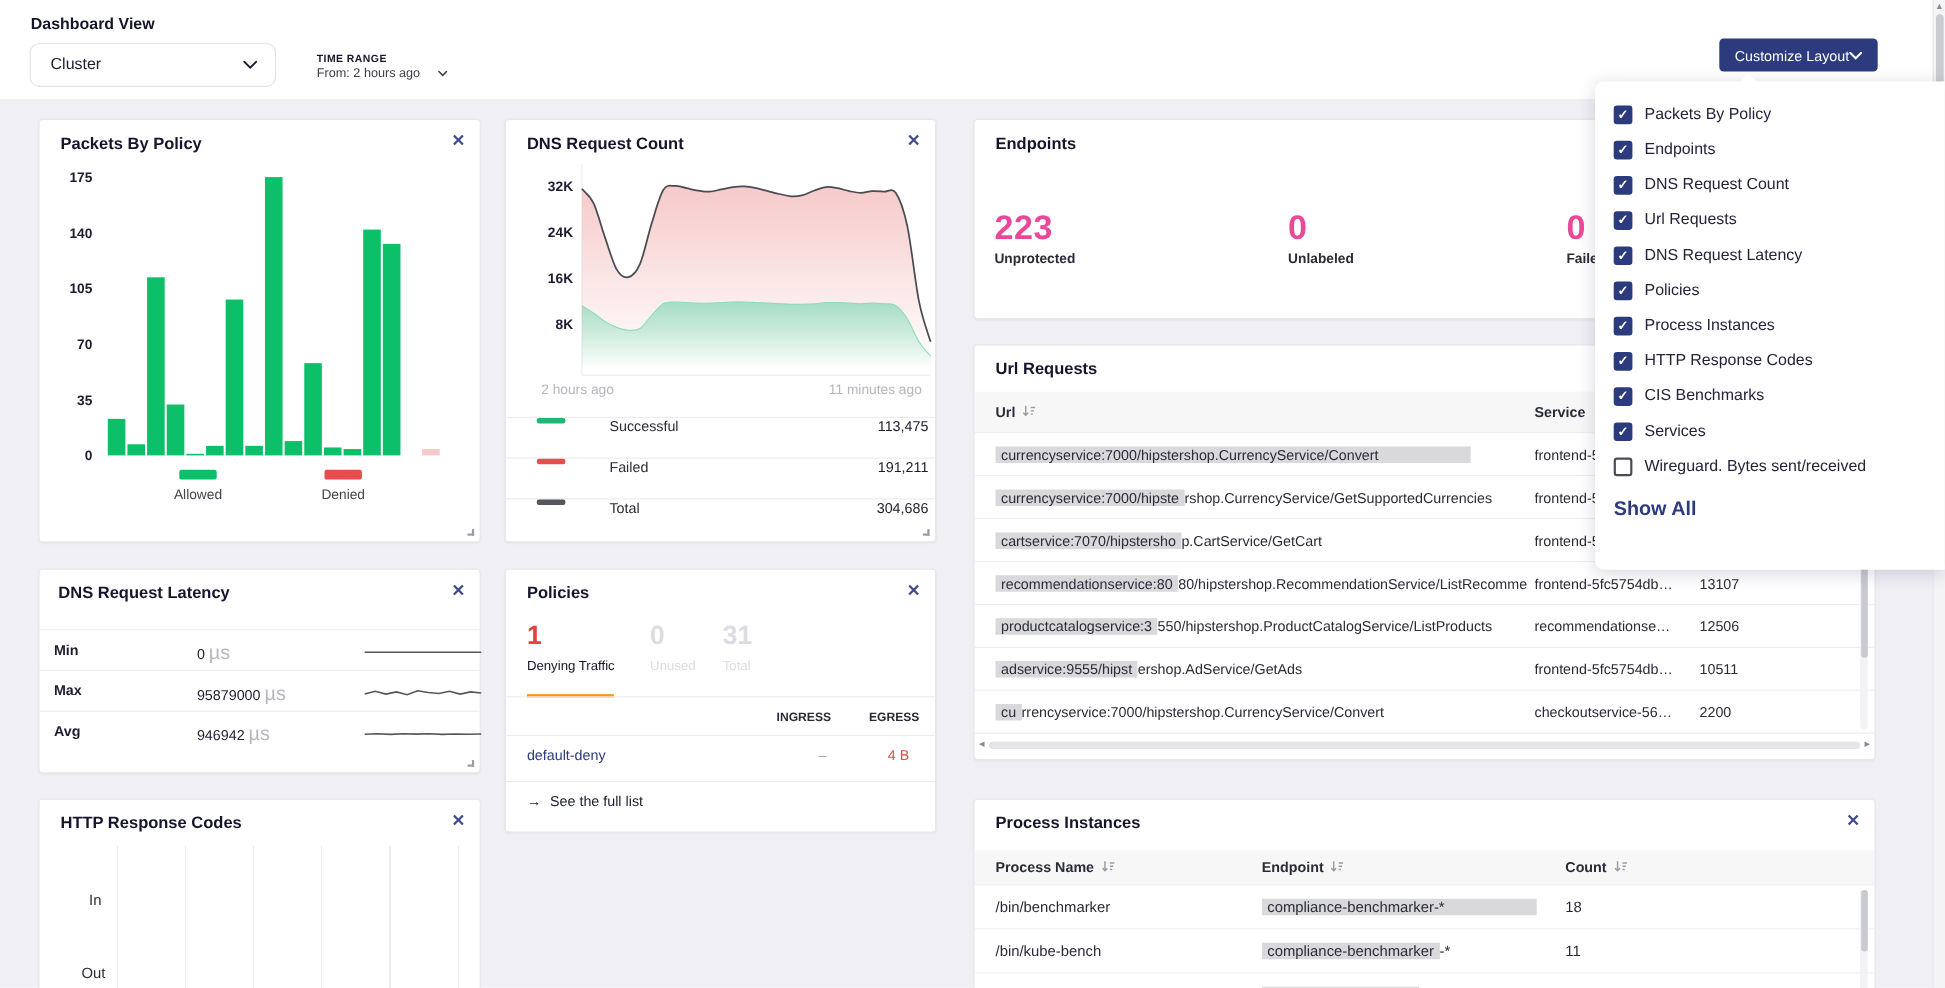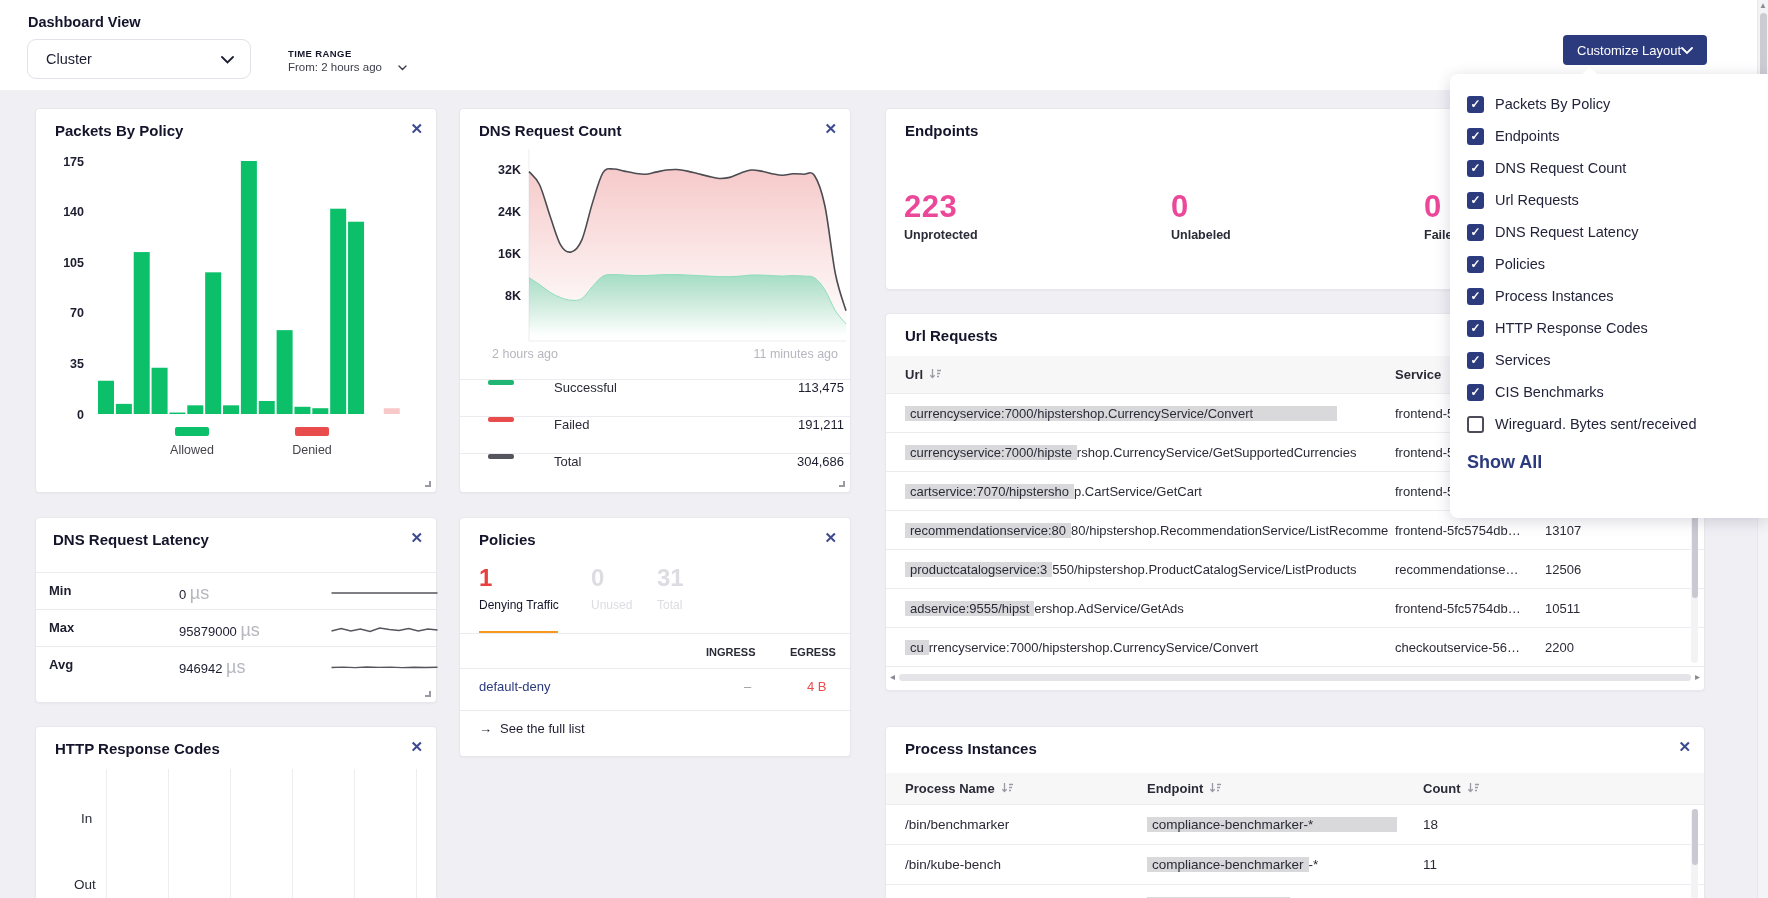--- a/index.html
+++ b/index.html
@@ -174,21 +174,21 @@
       <rect x="181.01999999999998" y="256.3257142857143" width="16" height="8.674285714285714" fill="#0cc06a"></rect>
       <rect x="198.88" y="12" width="16" height="253" fill="#0cc06a"></rect>
       <rect x="216.74" y="251.98857142857142" width="16" height="13.01142857142857" fill="#0cc06a"></rect>
       <rect x="234.6" y="181.14857142857142" width="16" height="83.85142857142857" fill="#0cc06a"></rect>
       <rect x="252.45999999999998" y="257.77142857142854" width="16" height="7.228571428571429" fill="#0cc06a"></rect>
       <rect x="270.32" y="259.21714285714285" width="16" height="5.782857142857143" fill="#0cc06a"></rect>
       <rect x="288.18" y="59.70857142857142" width="16" height="205.29142857142858" fill="#0cc06a"></rect>
       <rect x="306.03999999999996" y="72.72" width="16" height="192.28" fill="#0cc06a"></rect>
       <rect x="341.76" y="259.21714285714285" width="16" height="5.782857142857143" fill="#e84c4c" opacity="0.3"></rect>
     </svg>
-  <div class="pk-legend-item" style="left:116px;text-align:right;">
+  <div class="pk-legend-item" style="left:104px;text-align:right;">
     <span class="pk-swatch" style="background:#0cc06a;"></span>
     <span class="pk-legend-label">Allowed</span>
   </div>
   <div class="pk-legend-item" style="left:236px;">
     <span class="pk-swatch" style="background:#e84c4c;"></span>
     <span class="pk-legend-label">Denied</span>
   </div>
   <span class="resize-handle"></span>
 </div>
 
@@ -448,25 +448,25 @@
   <div class="menu-item">
       <span class="cb checked"></span>
       <span>Process Instances</span>
     </div>
   <div class="menu-item">
       <span class="cb checked"></span>
       <span>HTTP Response Codes</span>
     </div>
   <div class="menu-item">
       <span class="cb checked"></span>
+      <span>CIS Benchmarks</span>
+    </div>
+  <div class="menu-item">
+      <span class="cb checked"></span>
       <span>Services</span>
-    </div>
-  <div class="menu-item">
-      <span class="cb checked"></span>
-      <span>CIS Benchmarks</span>
     </div>
   <div class="menu-item">
       <span class="cb"></span>
       <span>Wireguard. Bytes sent/received</span>
     </div>
   <div class="menu-showall">Show All</div>
 </div>
 
 <div class="page-scrollbar">
   <span class="up">▲</span>

